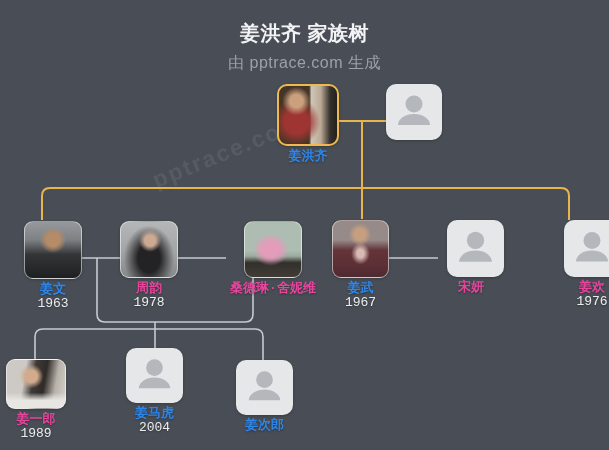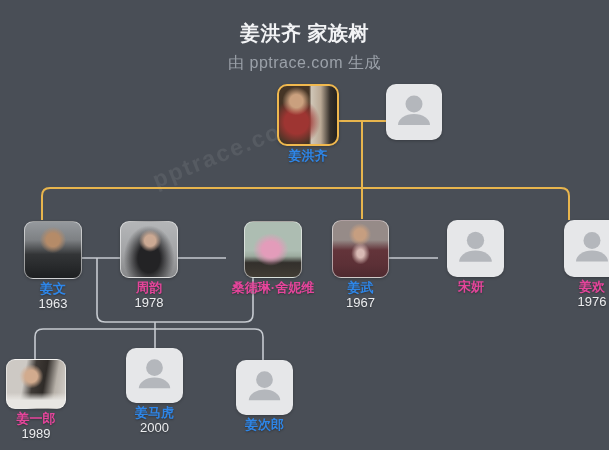--- a/index.html
+++ b/index.html
@@ -23,23 +23,23 @@
   
   .person{position:absolute;z-index:2;}
   .tile{width:100%;height:100%;border-radius:9px;box-shadow:0 1px 3px rgba(0,0,0,.25);}
   .photo .tile{border:1px solid rgba(255,255,255,.55);box-sizing:border-box;}
   .root .tile{border:2px solid var(--root_highlight,#F0B84E);box-sizing:border-box;border-radius:10px;}
   .ph .tile{background:#E6E7E9;border-radius:10px;display:flex;align-items:center;justify-content:center;}
   .ph svg{display:block;}
   .name,.year{position:absolute;left:50%;transform:translateX(-50%);white-space:nowrap;
       text-align:center;font-size:13px;text-shadow:0 1px 2px rgba(0,0,0,.35);}
   .name{top:calc(100% + 1px);font-weight:700;}
-  .year{top:calc(100% + 17px);color:var(--year_text,#ECEDEF);font-weight:400;}
+  .year{top:calc(100% + 17px);color:var(--year_text,#ECEDEF);font-weight:400;font-family:Liberation Mono, monospace;}
   .male .name{color:var(--male,#2E86E8);}
-  .female .name{color:var(--female,#E5459B);}
+  .female .name{color:var(--female,#E5459B);font-family:Liberation Mono, monospace;}
 
   
   .pic-hongqi{background:
     radial-gradient(circle at 30% 26%, #caa07e 0 11%, rgba(0,0,0,0) 24%),
     radial-gradient(circle at 30% 62%, #9e3532 0 22%, rgba(0,0,0,0) 44%),
     linear-gradient(90deg,#453526 0 52%, #cfc5b6 56%, #baa995 72%, #35302b 88%, #23211f 100%);}
   .pic-wen{background:
     radial-gradient(circle at 50% 32%, #b58b68 0 14%, rgba(0,0,0,0) 28%),
     linear-gradient(180deg,#95999d 0%, #7e8184 32%, #333537 58%, #1d1f21 100%);}
   .pic-zhouyun{background:
@@ -146,21 +146,21 @@
   </div>
 
   <div class="person ph male" style="left:126px;top:348px;width:57px;height:55px;">
     <div class="tile">
       <svg width="57" height="55" viewBox="0 0 56 56">
         <circle cx="28" cy="20" r="8.5" fill="#B4B7BC"></circle>
         <path d="M12 41 A16 11 0 0 1 44 41 Z" fill="#B4B7BC"></path>
       </svg>
     </div>
     <div class="name">姜马虎</div>
-    <div class="year">2000</div>
+    <div class="year">2004</div>
   </div>
 
   <div class="person ph male" style="left:236px;top:360px;width:57px;height:55px;">
     <div class="tile">
       <svg width="57" height="55" viewBox="0 0 56 56">
         <circle cx="28" cy="20" r="8.5" fill="#B4B7BC"></circle>
         <path d="M12 41 A16 11 0 0 1 44 41 Z" fill="#B4B7BC"></path>
       </svg>
     </div>
     <div class="name">姜次郎</div>

